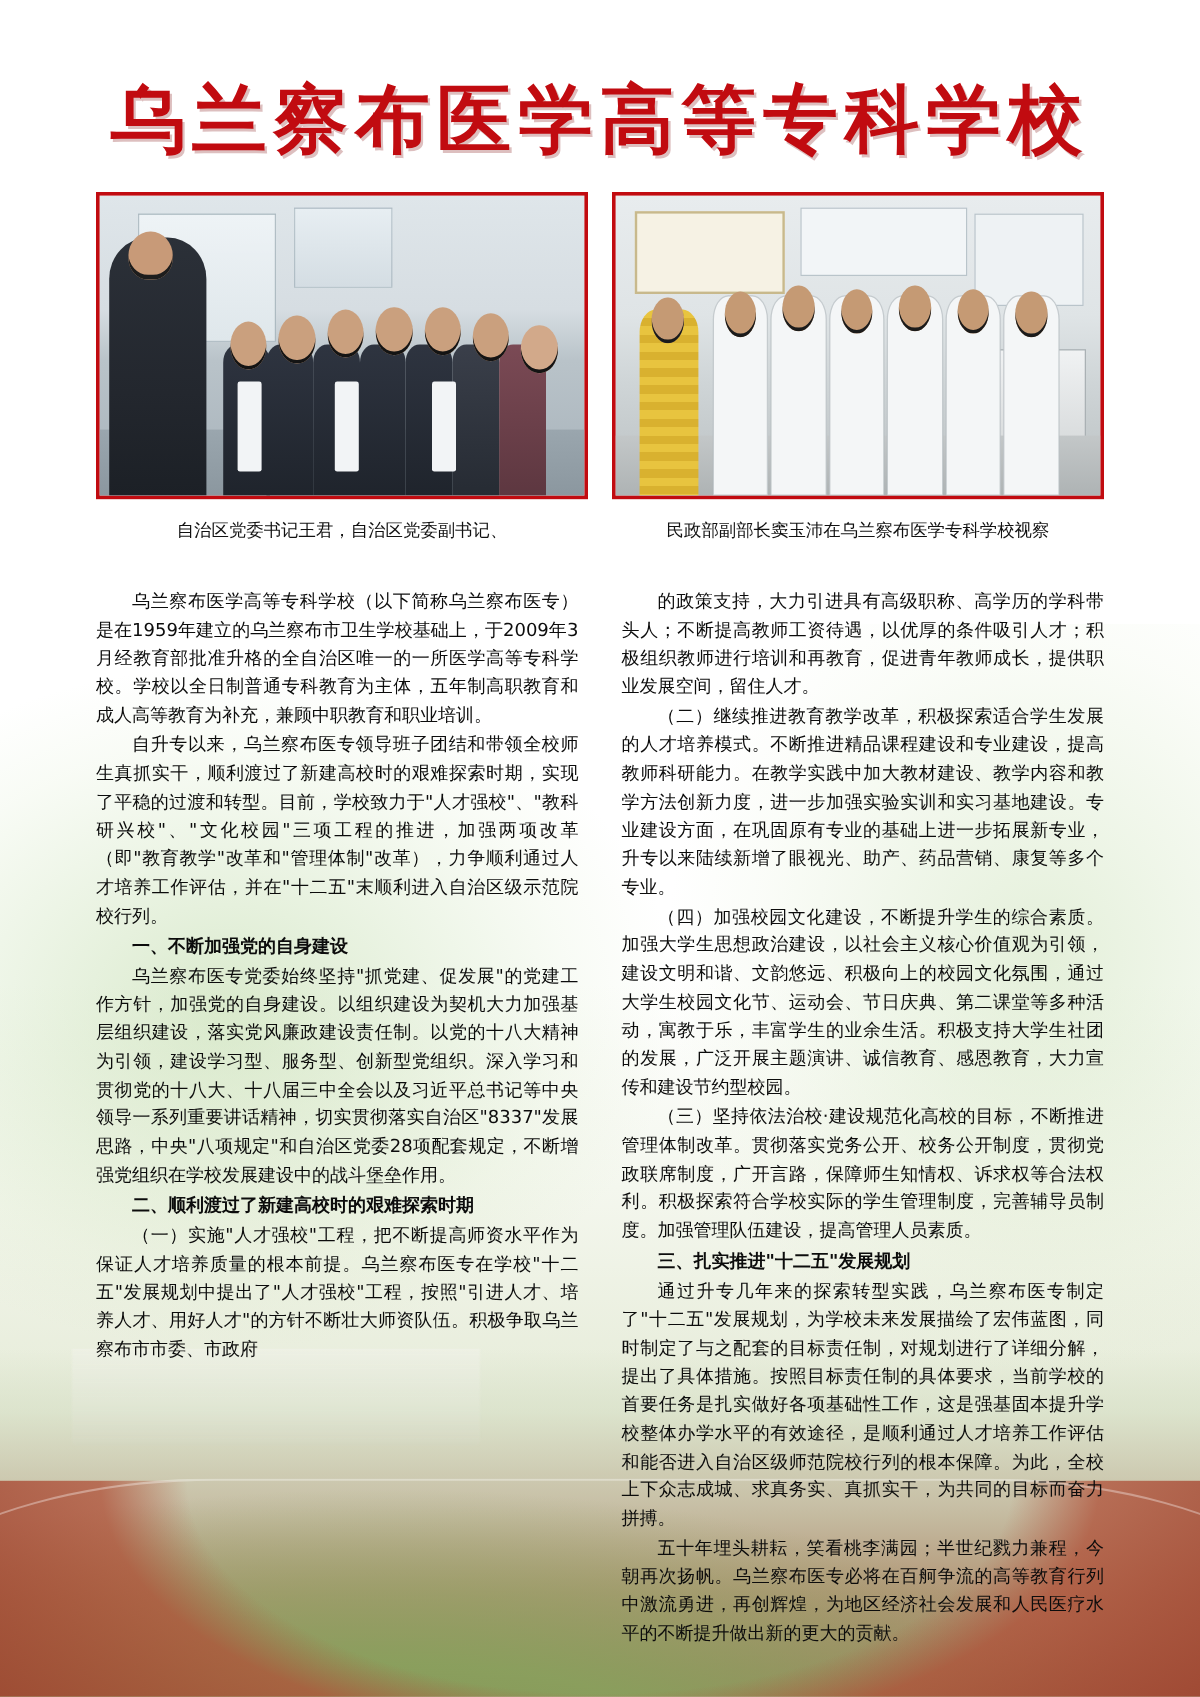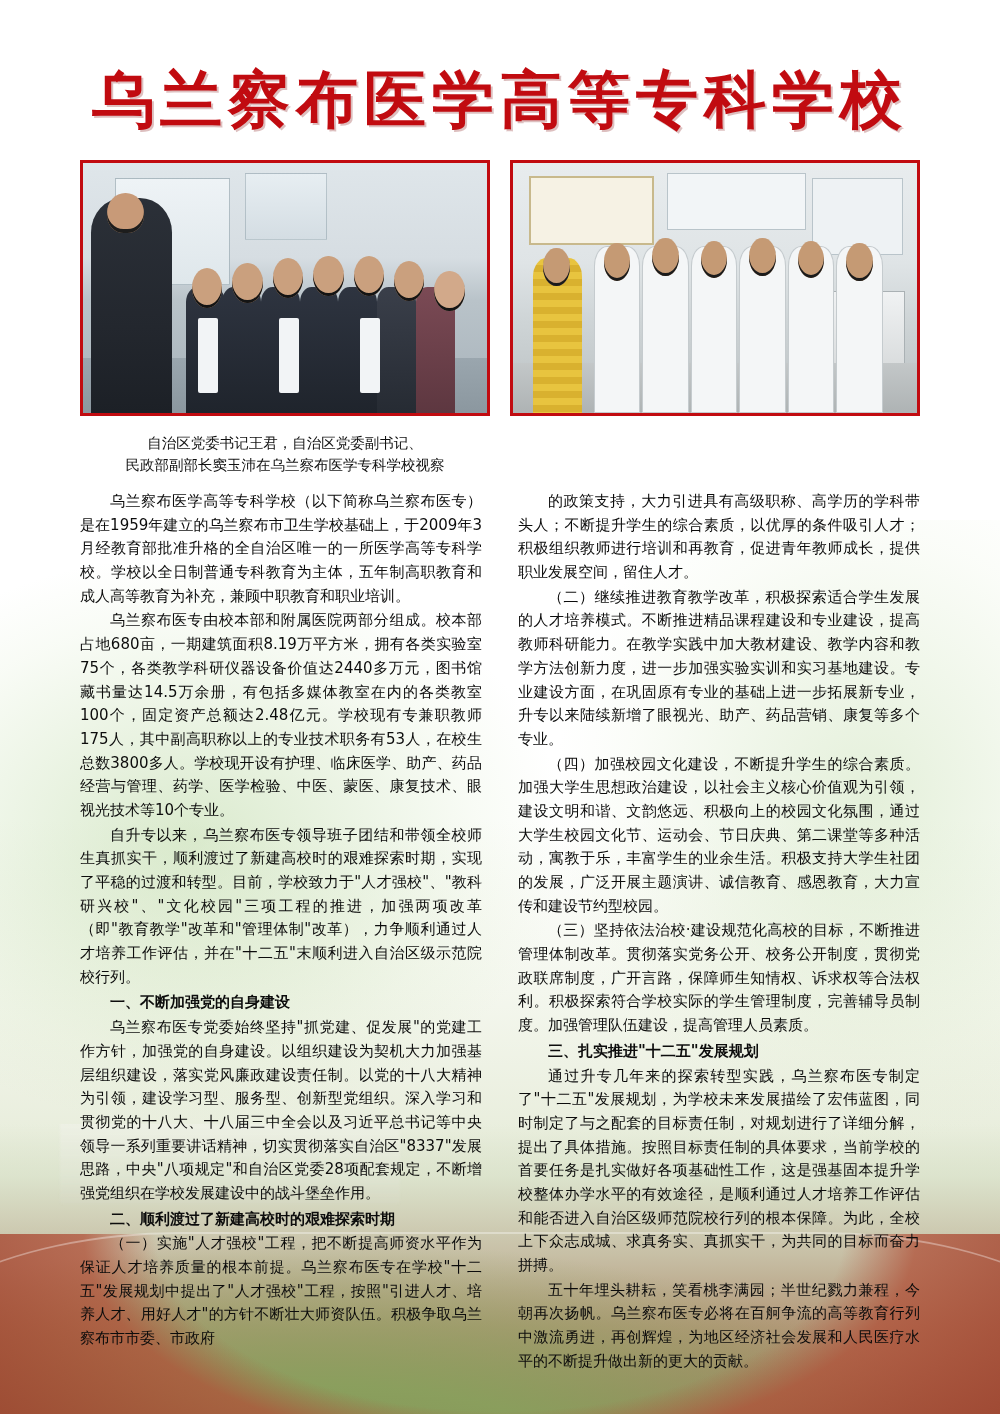--- a/index.html
+++ b/index.html
@@ -223,21 +223,20 @@
     border-radius: 28% 28% 0 0 / 12% 12% 0 0;
   }
 
   .captions {
     position: absolute;
     top: 432px;
     left: 80px;
     right: 80px;
     display: flex;
     justify-content: space-between;
-    flex-direction: column;
   }
   .caption {
     width: 410px;
     text-align: center;
     font-family: "DejaVu Serif", "Liberation Serif", serif;
     font-size: 14.5px;
     line-height: 1.55;
     color: #111;
   }
 
@@ -343,29 +342,28 @@
       <div>自治区党委书记王君，自治区党委副书记、</div>
     </div>
     <div class="caption">
       <div>民政部副部长窦玉沛在乌兰察布医学专科学校视察</div>
     </div>
   </div>
 
   <div class="columns">
     <div class="col" id="col-left">
         <p>乌兰察布医学高等专科学校（以下简称乌兰察布医专）是在1959年建立的乌兰察布市卫生学校基础上，于2009年3月经教育部批准升格的全自治区唯一的一所医学高等专科学校。学校以全日制普通专科教育为主体，五年制高职教育和成人高等教育为补充，兼顾中职教育和职业培训。</p>
-        <p>乌兰察布医专由校本部和附属医院两部分组成。校本部占地680亩，一期建筑面积8.19万平方米，拥有各类实验室75个，各类教学科研仪器设备价值达2440多万元，图书馆藏书量达14.5万余册，有包括多媒体教室在内的各类教室100个，固定资产总额达2.48亿元。学校现有专兼职教师175人，其中副高职称以上的专业技术职务有53人，在校生总数3800多人。学校现开设有护理、临床医学、助产、药品经营与管理、药学、医学检验、中医、蒙医、康复技术、眼视光技术等10个专业。</p>
         <p>自升专以来，乌兰察布医专领导班子团结和带领全校师生真抓实干，顺利渡过了新建高校时的艰难探索时期，实现了平稳的过渡和转型。目前，学校致力于"人才强校"、"教科研兴校"、"文化校园"三项工程的推进，加强两项改革（即"教育教学"改革和"管理体制"改革），力争顺利通过人才培养工作评估，并在"十二五"末顺利进入自治区级示范院校行列。</p>
         <p class="heading">一、不断加强党的自身建设</p>
         <p>乌兰察布医专党委始终坚持"抓党建、促发展"的党建工作方针，加强党的自身建设。以组织建设为契机大力加强基层组织建设，落实党风廉政建设责任制。以党的十八大精神为引领，建设学习型、服务型、创新型党组织。深入学习和贯彻党的十八大、十八届三中全会以及习近平总书记等中央领导一系列重要讲话精神，切实贯彻落实自治区"8337"发展思路，中央"八项规定"和自治区党委28项配套规定，不断增强党组织在学校发展建设中的战斗堡垒作用。</p>
         <p class="heading">二、顺利渡过了新建高校时的艰难探索时期</p>
         <p>（一）实施"人才强校"工程，把不断提高师资水平作为保证人才培养质量的根本前提。乌兰察布医专在学校"十二五"发展规划中提出了"人才强校"工程，按照"引进人才、培养人才、用好人才"的方针不断壮大师资队伍。积极争取乌兰察布市市委、市政府</p>
       </div>
     <div class="col" id="col-right">
-        <p>的政策支持，大力引进具有高级职称、高学历的学科带头人；不断提升学生的综合素质，以优厚的条件吸引人才；积极组织教师进行培训和再教育，促进青年教师成长，提供职业发展空间，留住人才。</p>
+        <p>的政策支持，大力引进具有高级职称、高学历的学科带头人；不断提高教师工资待遇，以优厚的条件吸引人才；积极组织教师进行培训和再教育，促进青年教师成长，提供职业发展空间，留住人才。</p>
         <p>（二）继续推进教育教学改革，积极探索适合学生发展的人才培养模式。不断推进精品课程建设和专业建设，提高教师科研能力。在教学实践中加大教材建设、教学内容和教学方法创新力度，进一步加强实验实训和实习基地建设。专业建设方面，在巩固原有专业的基础上进一步拓展新专业，升专以来陆续新增了眼视光、助产、药品营销、康复等多个专业。</p>
         <p>（四）加强校园文化建设，不断提升学生的综合素质。加强大学生思想政治建设，以社会主义核心价值观为引领，建设文明和谐、文韵悠远、积极向上的校园文化氛围，通过大学生校园文化节、运动会、节日庆典、第二课堂等多种活动，寓教于乐，丰富学生的业余生活。积极支持大学生社团的发展，广泛开展主题演讲、诚信教育、感恩教育，大力宣传和建设节约型校园。</p>
         <p>（三）坚持依法治校·建设规范化高校的目标，不断推进管理体制改革。贯彻落实党务公开、校务公开制度，贯彻党政联席制度，广开言路，保障师生知情权、诉求权等合法权利。积极探索符合学校实际的学生管理制度，完善辅导员制度。加强管理队伍建设，提高管理人员素质。</p>
         <p class="heading">三、扎实推进"十二五"发展规划</p>
         <p>通过升专几年来的探索转型实践，乌兰察布医专制定了"十二五"发展规划，为学校未来发展描绘了宏伟蓝图，同时制定了与之配套的目标责任制，对规划进行了详细分解，提出了具体措施。按照目标责任制的具体要求，当前学校的首要任务是扎实做好各项基础性工作，这是强基固本提升学校整体办学水平的有效途径，是顺利通过人才培养工作评估和能否进入自治区级师范院校行列的根本保障。为此，全校上下众志成城、求真务实、真抓实干，为共同的目标而奋力拼搏。</p>
         <p>五十年埋头耕耘，笑看桃李满园；半世纪戮力兼程，今朝再次扬帆。乌兰察布医专必将在百舸争流的高等教育行列中激流勇进，再创辉煌，为地区经济社会发展和人民医疗水平的不断提升做出新的更大的贡献。</p>
       </div>
   </div>
 
 </div>

